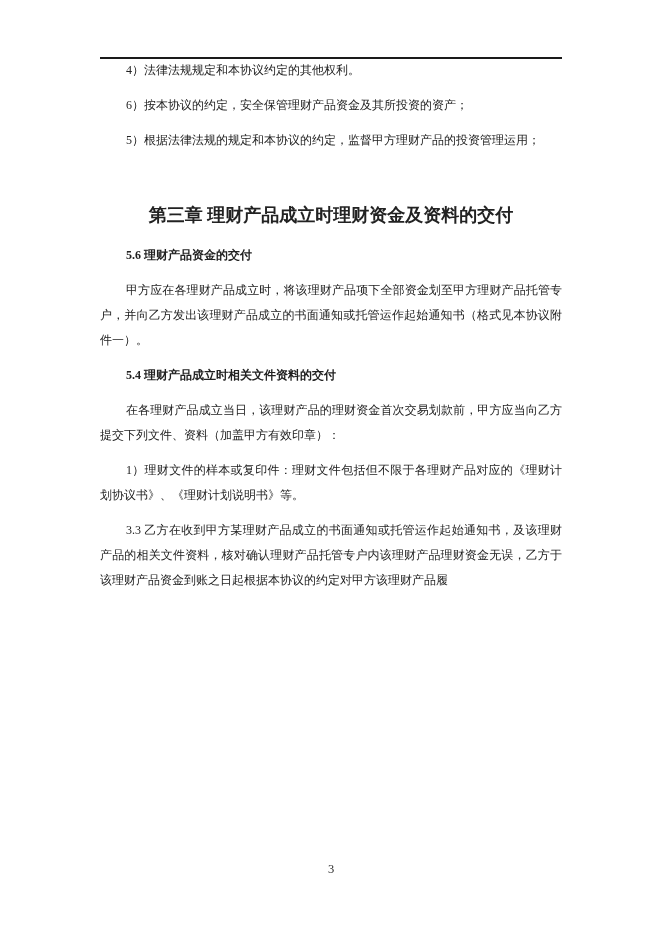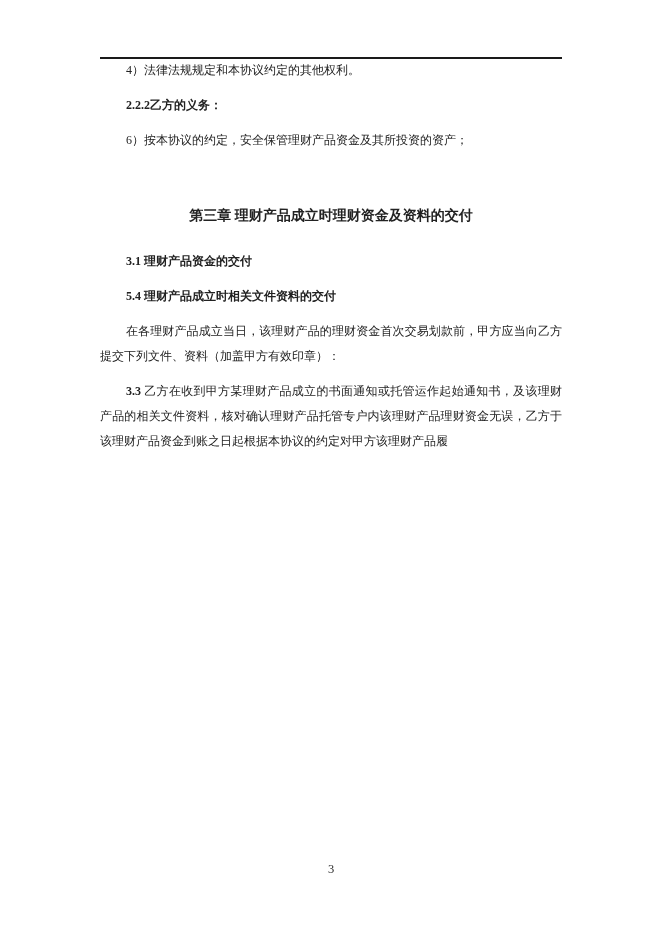--- a/index.html
+++ b/index.html
@@ -38,45 +38,47 @@
     text-indent: 26px;
     word-break: break-all;
   }
   .para.subheading {
     font-weight: bold;
   }
   .para.chapter-heading {
     font-weight: bold;
     text-align: center;
     text-indent: 0;
-    margin: 50px 0 21px 0;
-    font-size: 14px;
+    margin: 50px 0 15px 0;
+    font-size: 18px;
   }
   .para b {
-    font-weight: bold;
+    font-weight: normal;
   }
   .page-number {
     position: absolute;
     left: 0;
     right: 0;
     top: 862px;
     text-align: center;
     font-size: 12.5px;
     color: #2a2a2a;
   }
 </style>
 </head>
 <body>
 
 <div class="page">
   <div class="header-rule"></div>
   <div class="body-col">
       <p class="para list-item">4）法律法规规定和本协议约定的其他权利。</p>
-      <p class="para subheading">2.2.2乙方的义务：</p>
       <p class="para list-item">6）按本协议的约定，安全保管理财产品资金及其所投资的资产；</p>
+      <p class="para list-item">5）根据法律法规的规定和本协议的约定，监督甲方理财产品的投资管理运用；</p>
       <p class="para chapter-heading">第三章 理财产品成立时理财资金及资料的交付</p>
-      <p class="para subheading">3.1 理财产品资金的交付</p>
+      <p class="para subheading">5.6 理财产品资金的交付</p>
+      <p class="para body">甲方应在各理财产品成立时，将该理财产品项下全部资金划至甲方理财产品托管专户，并向乙方发出该理财产品成立的书面通知或托管运作起始通知书（格式见本协议附件一）。</p>
       <p class="para subheading">5.4 理财产品成立时相关文件资料的交付</p>
       <p class="para body">在各理财产品成立当日，该理财产品的理财资金首次交易划款前，甲方应当向乙方提交下列文件、资料（加盖甲方有效印章）：</p>
+      <p class="para list-item">1）理财文件的样本或复印件：理财文件包括但不限于各理财产品对应的《理财计划协议书》、《理财计划说明书》等。</p>
       <p class="para body"><b>3.3</b><span> 乙方在收到甲方某理财产品成立的书面通知或托管运作起始通知书，及该理财产品的相关文件资料，核对确认理财产品托管专户内该理财产品理财资金无误，乙方于该理财产品资金到账之日起根据本协议的约定对甲方该理财产品履</span></p>
     </div>
   <div class="page-number">3</div>
 </div>
 
 </body></html>

